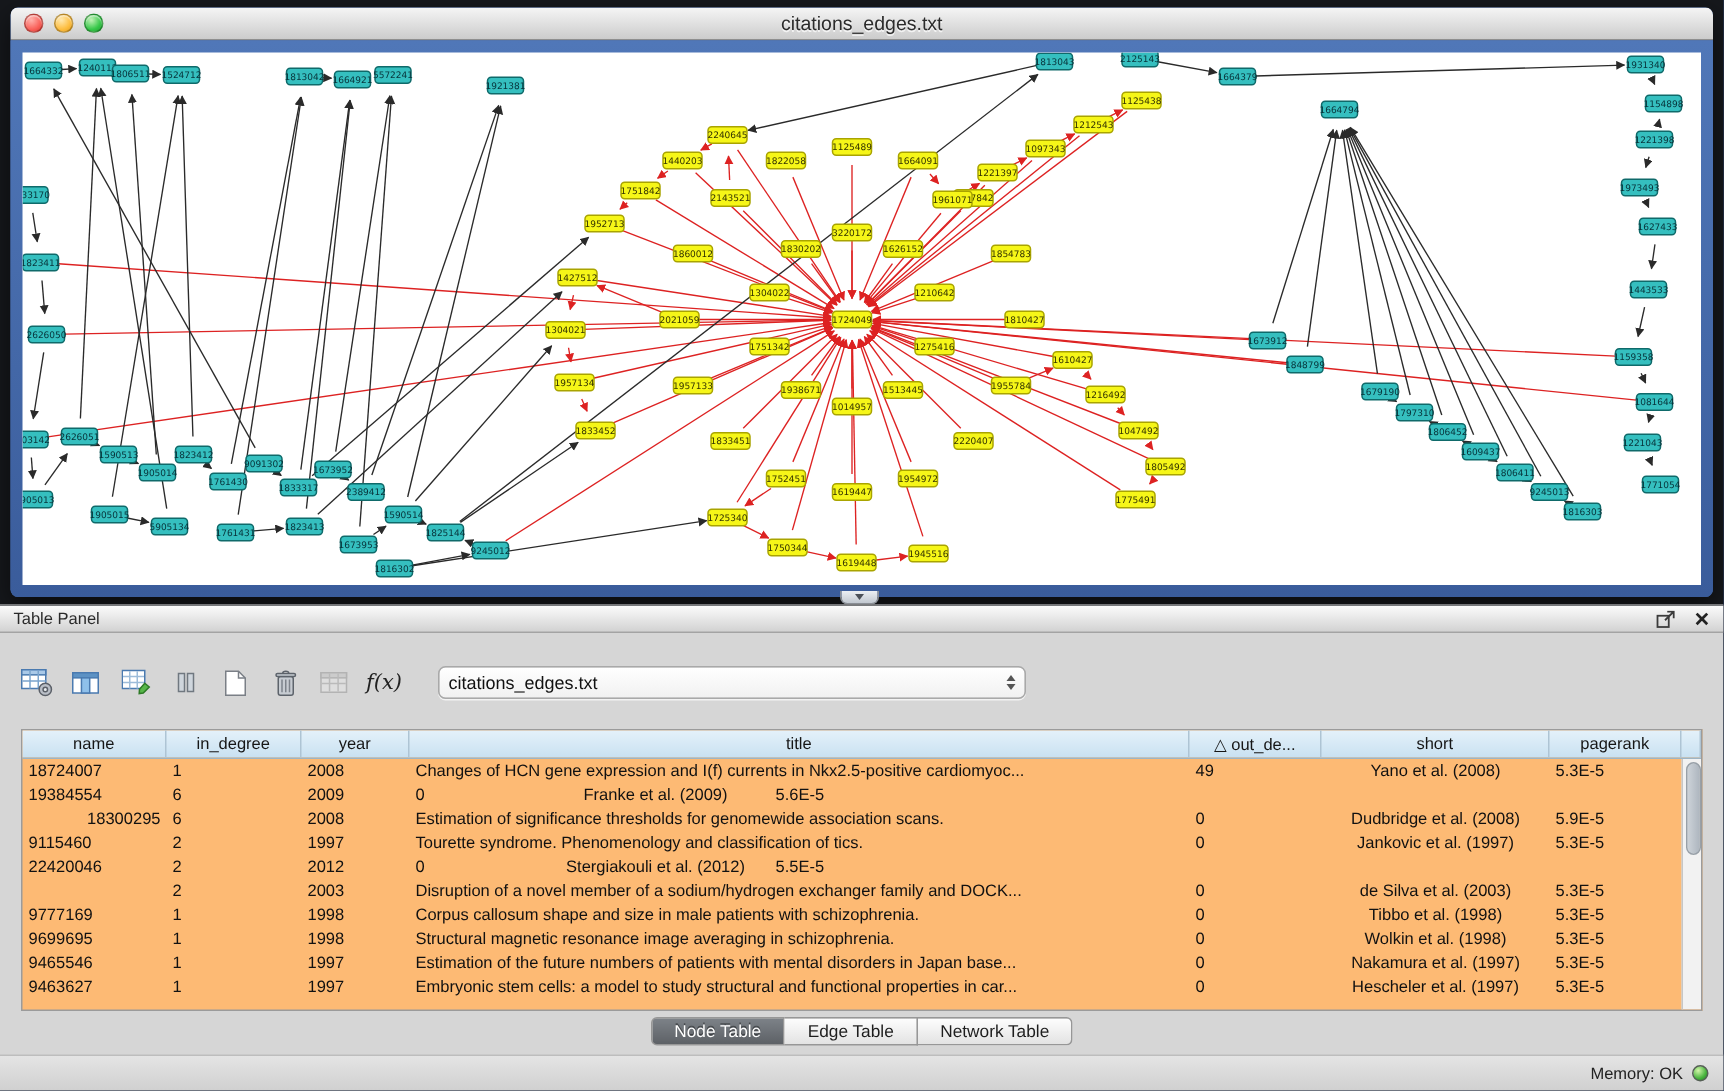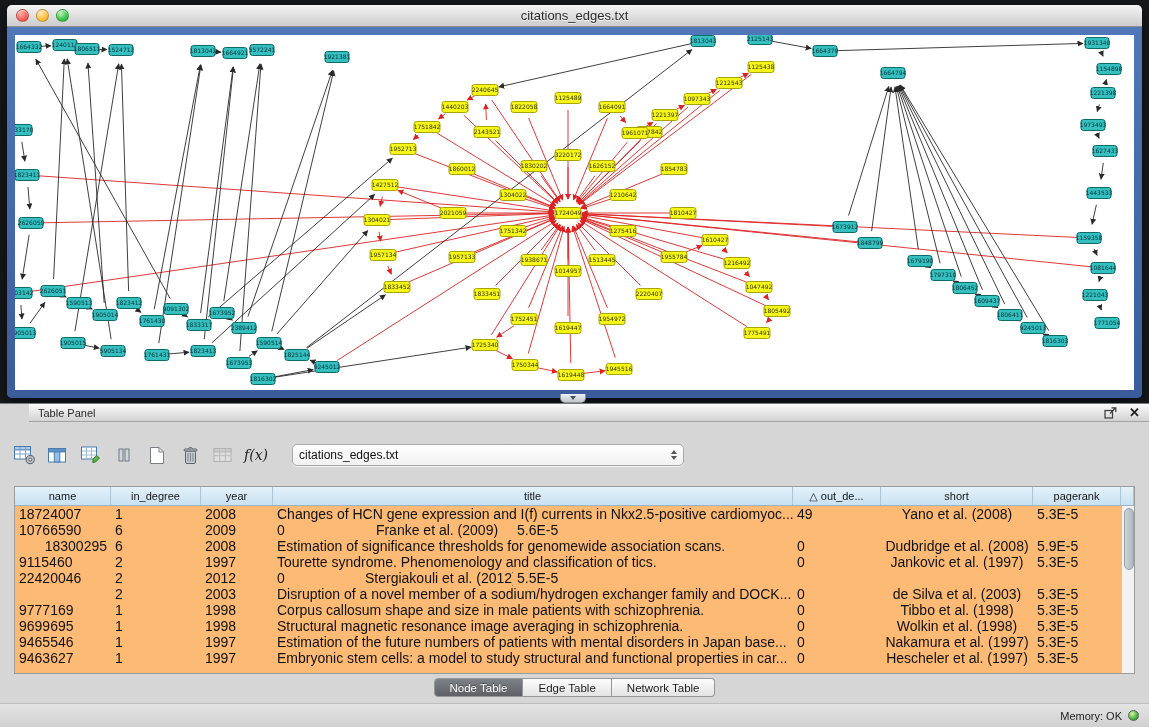--- a/index.html
+++ b/index.html
@@ -25,21 +25,21 @@
   .canvas-wrap { position:absolute; left:8px; right:8px; top:8px; bottom:8px;
     background:#ffffff; overflow:hidden; }
   .collapse-handle { position:absolute; left:560px; top:394px; width:26px; height:9px;
     background:linear-gradient(#eceff3,#c2c8d0); border:1px solid #8a8f96; border-top:none;
     border-radius:0 0 5px 5px; display:flex; align-items:center; justify-content:center; }
   .collapse-handle:before { content:""; width:0; height:0; border-left:3px solid transparent;
     border-right:3px solid transparent; border-top:4px solid #4b5058; }
 
   
   .table-panel { position:absolute; left:0; top:403px; width:1149px; height:324px;
-    background:#d6d6d6; border-top:1px solid #77797c;padding-left:29px; }
+    background:#d6d6d6; border-top:1px solid #77797c; }
   .panel-header { height:18px; background:linear-gradient(#fbfbfb,#d2d2d2);
     border-bottom:1px solid #a3a3a3; display:flex; align-items:center; padding:0 9px;
     font-size:11px; color:#2a2a2a; }
   .panel-header .spacer { margin-left:auto; }
   .ph-icon { margin-left:12px; cursor:default; display:flex; align-items:center; }
   .close-x { font-size:13px; font-weight:bold; color:#222; line-height:1; }
 
   .toolbar { position:absolute; left:12px; top:34px; height:34px; display:flex;
     align-items:center; gap:7px; }
   .tool { width:26px; height:28px; display:flex; align-items:center; justify-content:center;
@@ -55,21 +55,21 @@
     border-top:4.5px solid #555; }
 
   .table-wrap { position:absolute; left:14px; right:14px; top:82px; height:188px;
     background:#fdba74; border:1px solid #9b9b9b; display:flex; flex-direction:column; }
   .thead { display:flex; height:19px; background:linear-gradient(#e4f1fa,#c9e1f1);
     border-bottom:1px solid #9db4c4; flex:0 0 auto; }
   .th { font-size:11px; color:#161616; display:flex; align-items:center; justify-content:center;
     border-right:1px solid #aec4d4; overflow:hidden; white-space:nowrap; }
   .tbody { position:relative; flex:1 1 auto; overflow:hidden; display:flex; }
   .rows { flex:1 1 auto; }
-  .trow { display:flex; height:16px; line-height:16px; font-size:14px; color:#111;
+  .trow { display:flex; height:16px; line-height:16px; font-size:11px; color:#111;
     white-space:nowrap; }
   .td { overflow:hidden; text-overflow:clip; padding:0 4px; }
   .vscroll { flex:0 0 15px; background:#f2f2f2; border-left:1px solid #c6c6c6; position:relative; }
   .vthumb { position:absolute; left:2px; right:2px; top:2px; height:62px;
     background:linear-gradient(90deg,#cdd3d9,#aeb6bf); border:1px solid #98a0a8; border-radius:5px; }
 
   .tabs { position:absolute; left:0; right:0; top:274px; display:flex; justify-content:center; }
   .tab { height:19px; line-height:18px; font-size:11.5px; padding:0 15px;
     background:linear-gradient(#fdfdfd,#e3e3e3); border:1px solid #979797; border-left:none;
     color:#1d1d1d; }
@@ -771,21 +771,21 @@
             <div class="trow">
               <div class="td" style="width: 96px; text-align: left;">18724007</div>
               <div class="td" style="width: 90px; text-align: left;">1</div>
               <div class="td" style="width: 72px; text-align: left;">2008</div>
               <div class="td" style="width: 520px; text-align: left;">Changes of HCN gene expression and I(f) currents in Nkx2.5-positive cardiomyoc...</div>
               <div class="td" style="width: 88px; text-align: left;">49</div>
               <div class="td" style="width: 152px; text-align: center;">Yano et al. (2008)</div>
               <div class="td" style="width: 88px; text-align: left;">5.3E-5</div>
             </div>
             <div class="trow">
-              <div class="td" style="width: 96px; text-align: left;">10766590</div>
+              <div class="td" style="width: 96px; text-align: left;">19384554</div>
               <div class="td" style="width: 90px; text-align: left;">6</div>
               <div class="td" style="width: 72px; text-align: left;">2009</div>
               <div class="td" style="width: 88px; text-align: left;">0</div>
               <div class="td" style="width: 152px; text-align: center;">Franke et al. (2009)</div>
               <div class="td" style="width: 88px; text-align: left;">5.6E-5</div>
             </div>
             <div class="trow">
               <div class="td" style="width: 96px; text-align: right;">18300295</div>
               <div class="td" style="width: 90px; text-align: left;">6</div>
               <div class="td" style="width: 72px; text-align: left;">2008</div>

